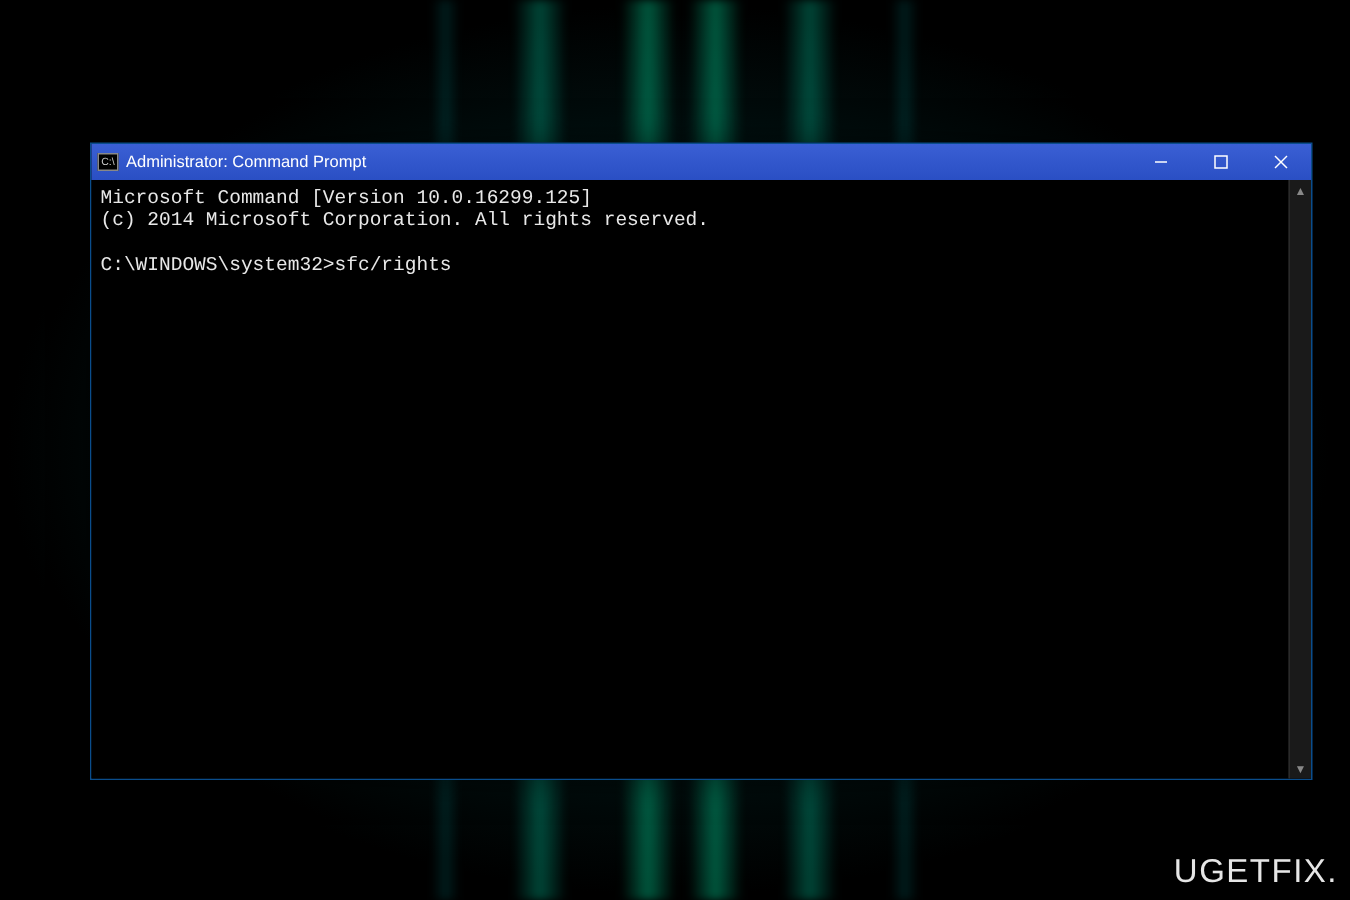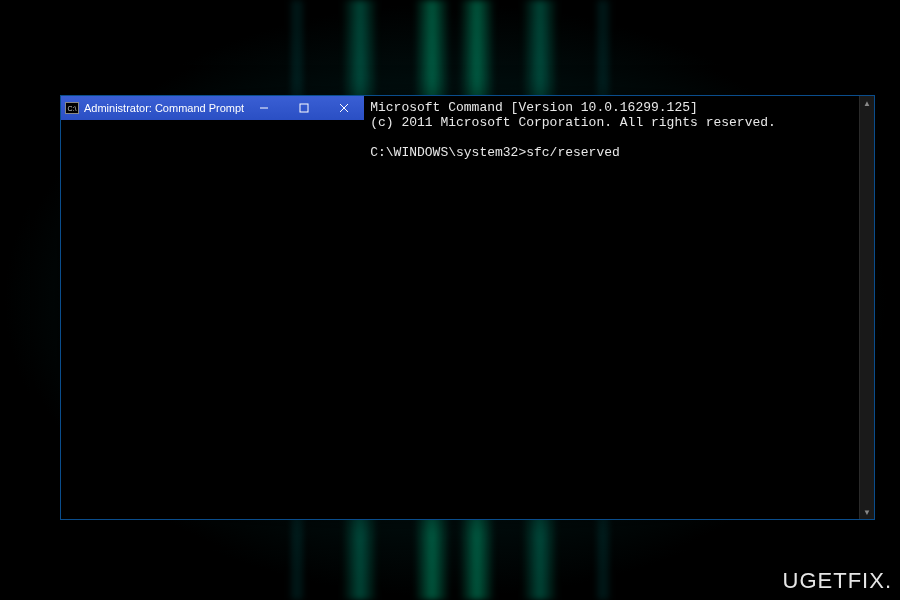--- a/index.html
+++ b/index.html
@@ -32,21 +32,21 @@
     }
     .cmd-window {
       position: absolute;
       left: 60px;
       top: 95px;
       width: 815px;
       height: 425px;
       border: 1px solid #0a4d8c;
       background: #000;
       display: flex;
-      flex-direction: row;
+      flex-direction: column;
       box-shadow: 0 0 20px rgba(0,0,0,0.5);
     }
     .titlebar {
       height: 24px;
       background: linear-gradient(to bottom, #3a5fd4, #2a4fc4);
       display: flex;
       align-items: center;
       padding: 0 0 0 4px;
       color: #fff;
       font-size: 11px;
@@ -160,23 +160,23 @@
       <div class="titlebar-btn close">
         <svg width="10" height="10" viewBox="0 0 10 10">
             <line x1="1" y1="1" x2="9" y2="9" stroke-width="1"></line>
             <line x1="9" y1="1" x2="1" y2="9" stroke-width="1"></line>
           </svg>
       </div>
     </div>
   </div>
   <div class="terminal-body">
     <div class="terminal-content"><span>Microsoft Command [Version 10.0.16299.125]</span>
-<span>(c) 2011 Microsoft Corporation. All rights reserved.</span>
+<span>(c) 2014 Microsoft Corporation. All rights reserved.</span>
 <span></span>
-<span>C:\WINDOWS\system32&gt;</span><span>sfc/reserved</span></div>
+<span>C:\WINDOWS\system32&gt;</span><span>sfc/rights</span></div>
     <div class="scrollbar">
       <div class="scroll-arrow">▲</div>
       <div class="scroll-track"></div>
       <div class="scroll-arrow">▼</div>
     </div>
   </div>
 </div>
 
 <div class="watermark">UGETFIX.</div>
 

